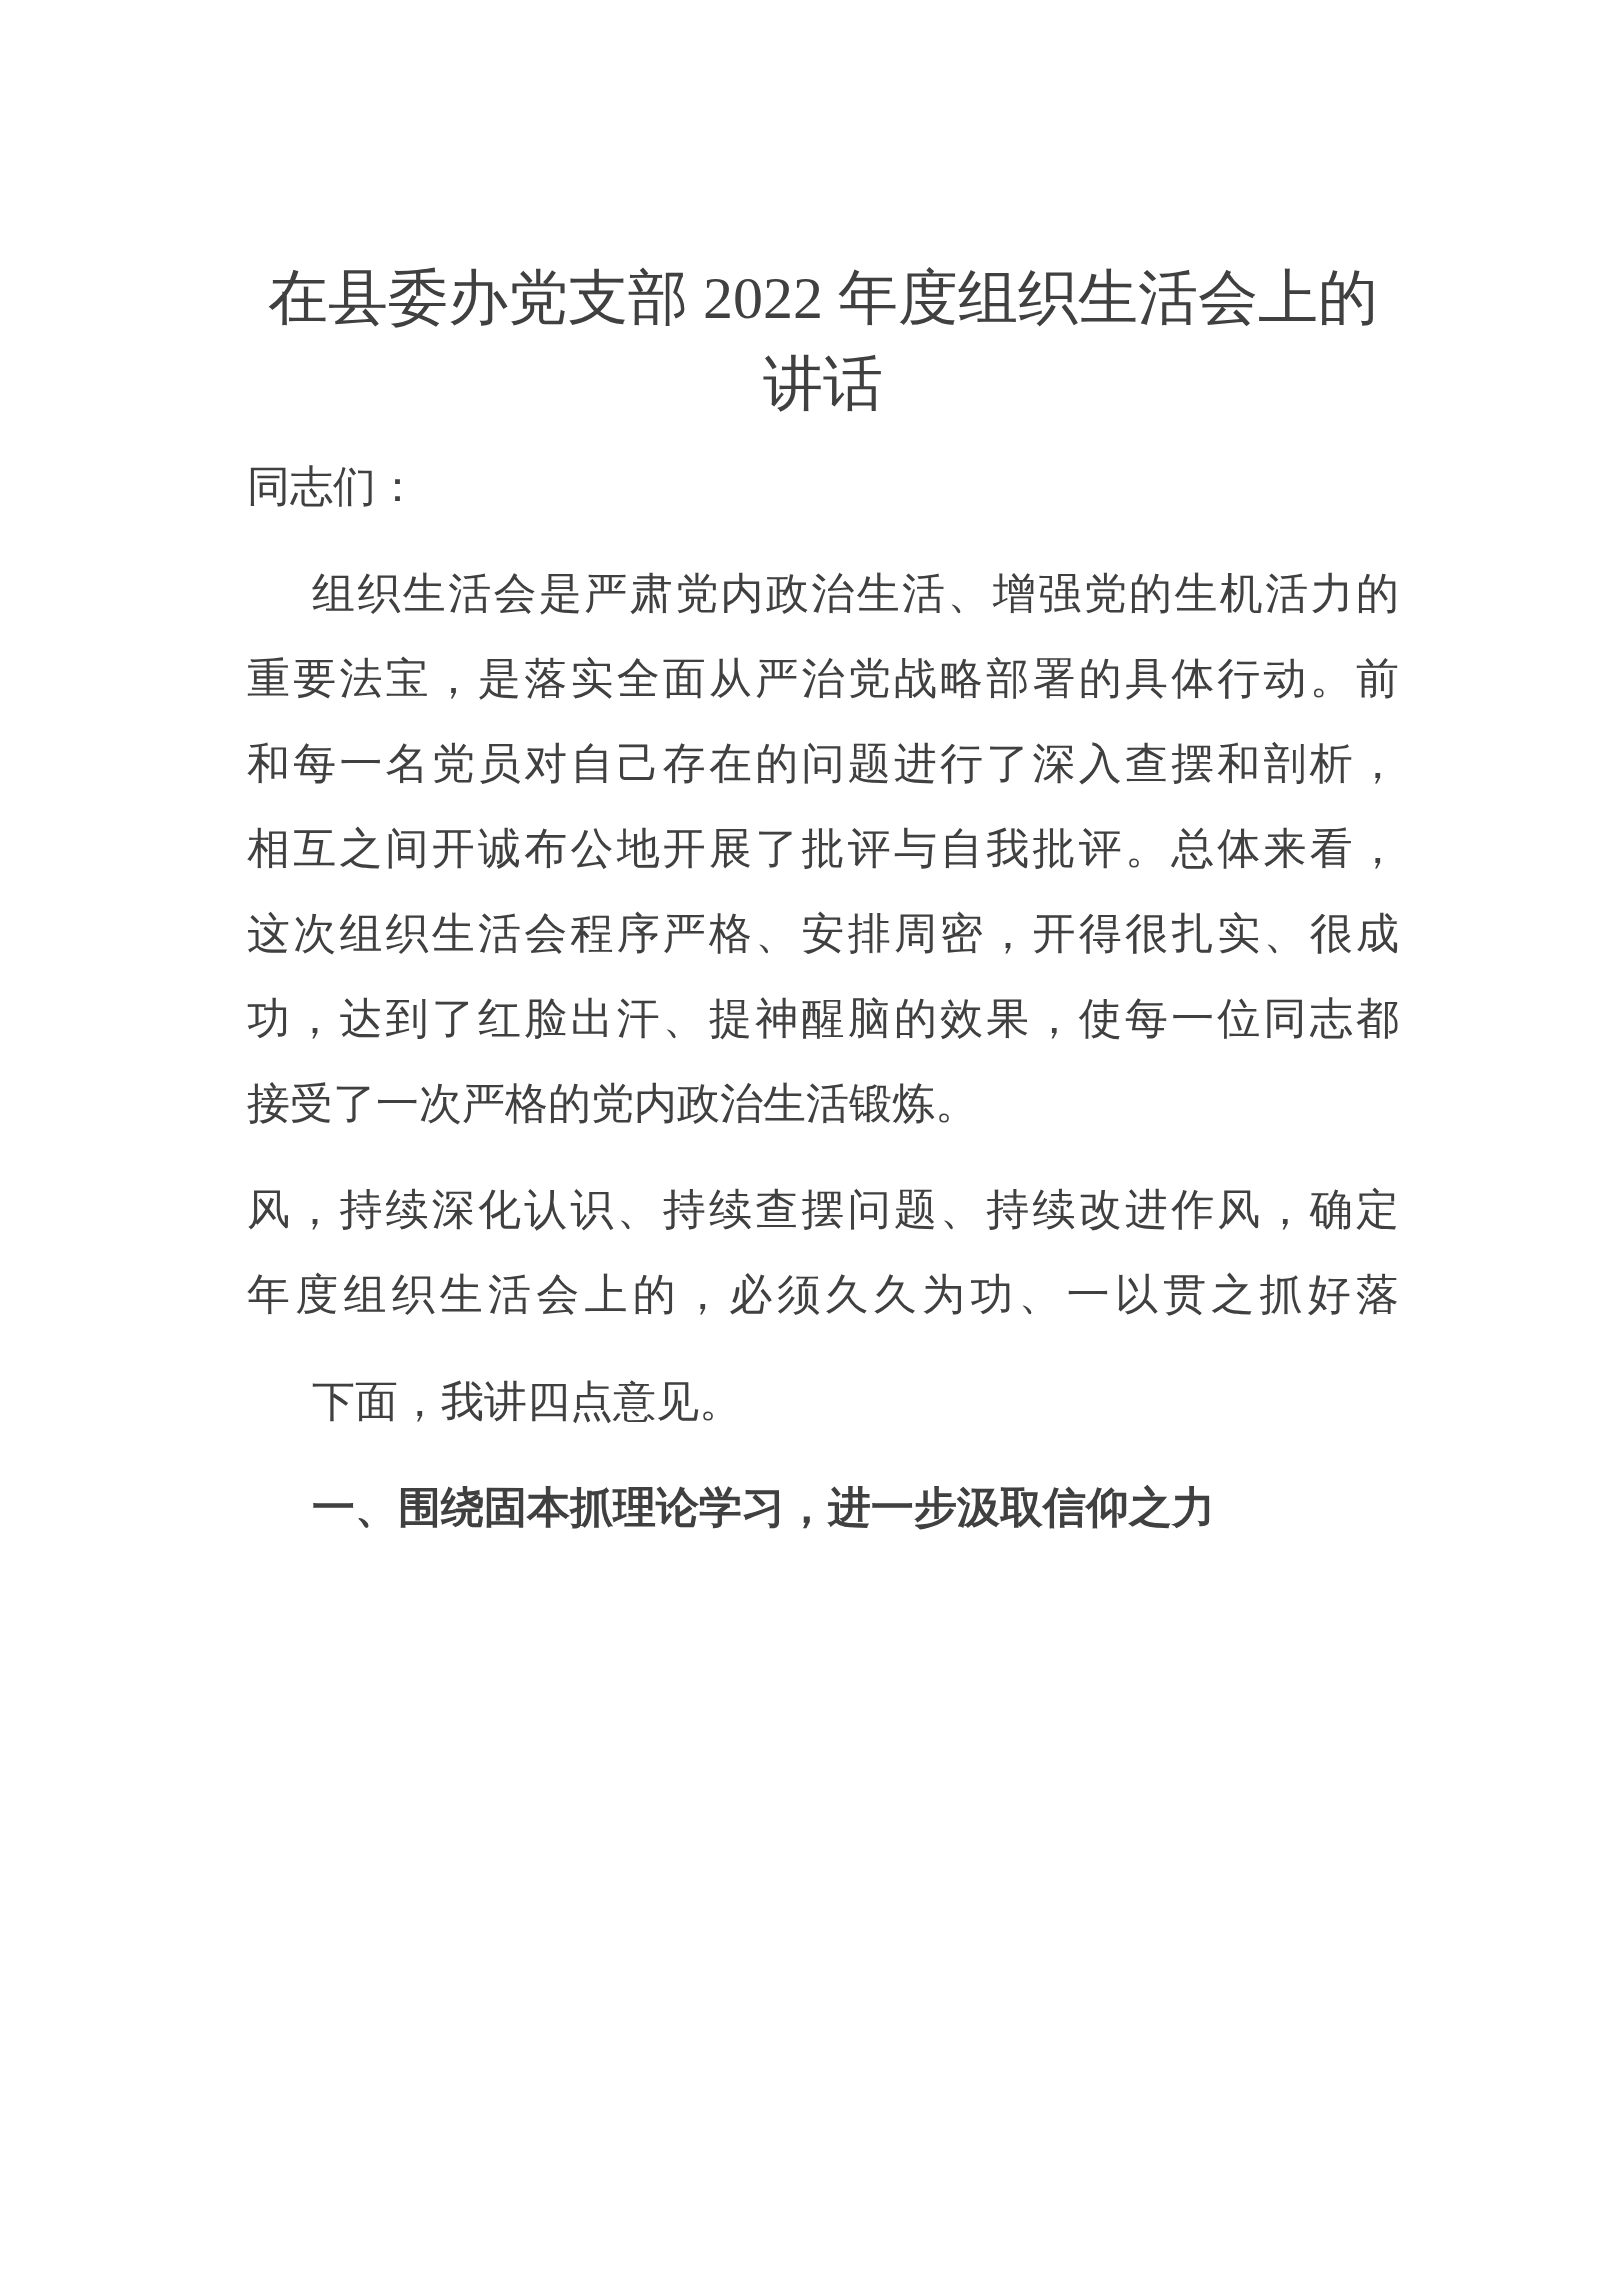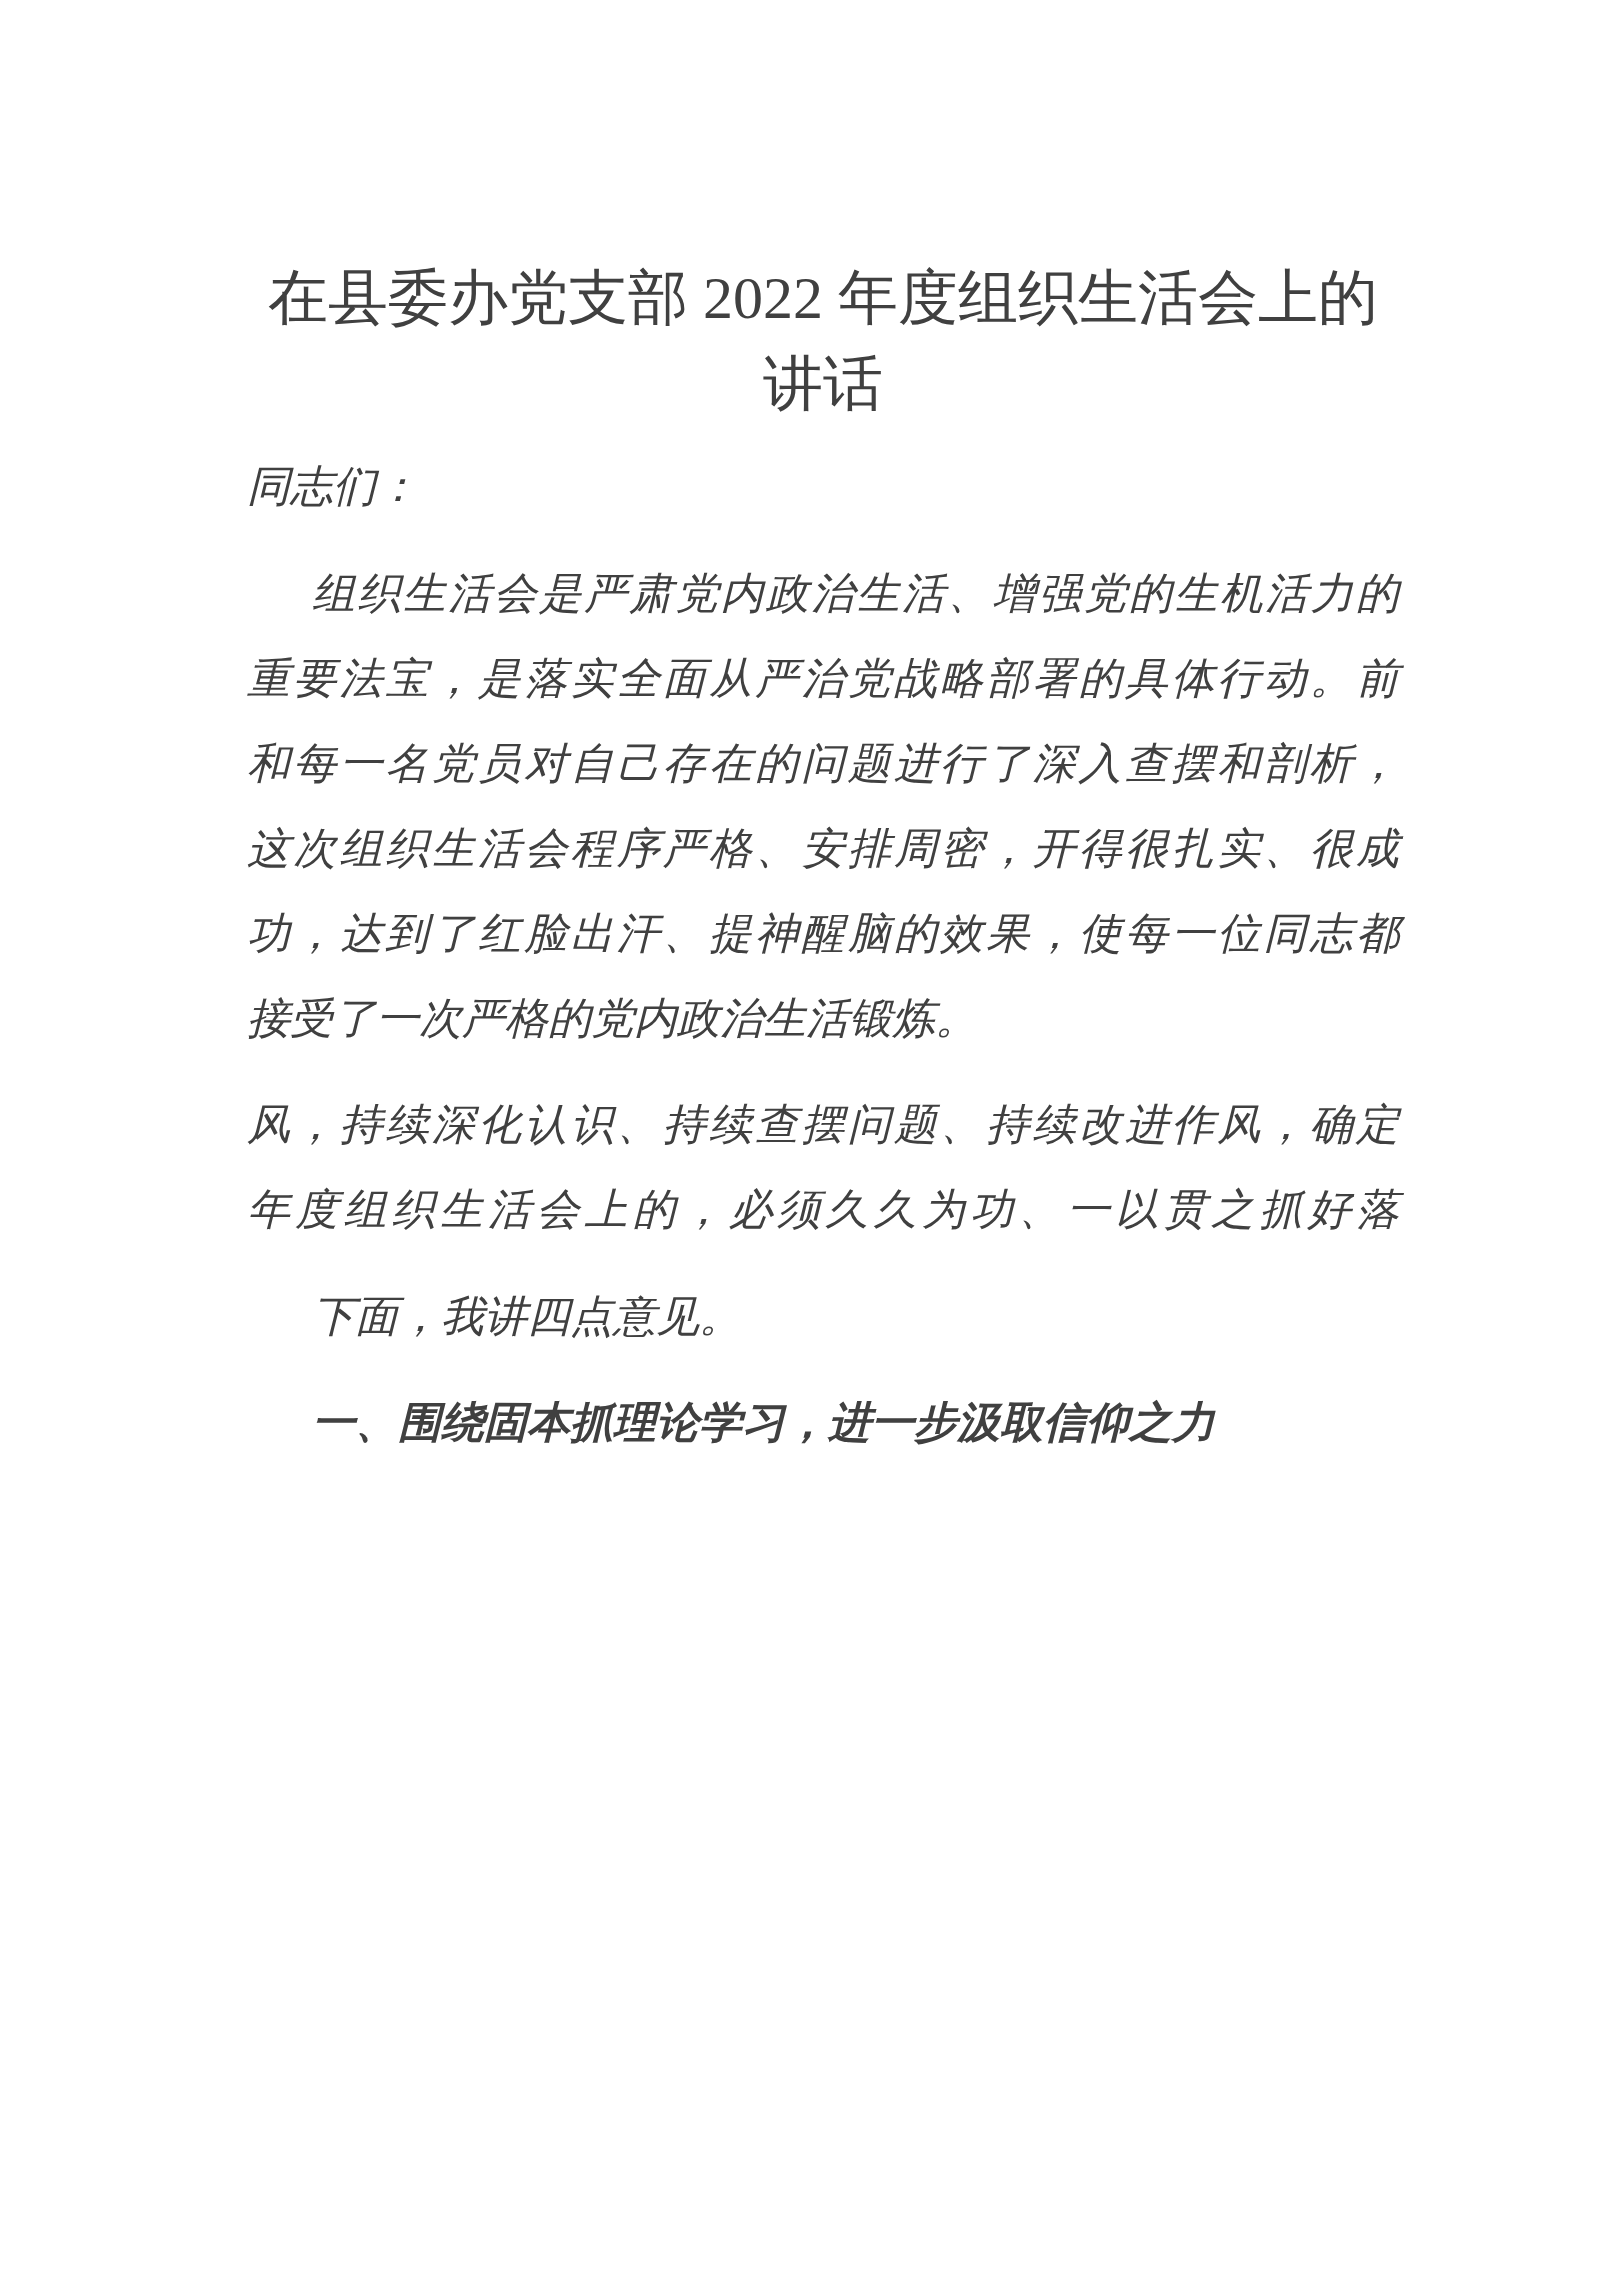--- a/index.html
+++ b/index.html
@@ -24,21 +24,20 @@
     font-size: 60px;
     line-height: 86px;
     text-align: center;
     color: #404040;
   }
   .body-text {
     margin-top: 17px;
   }
   .block {
     margin: 0 0 21.6px 0;
-    font-style: italic;
   }
   .line {
     font-size: 43px;
     height: 85px;
     line-height: 85px;
     color: #404040;
     text-align: justify;
     text-align-last: justify;
     overflow: visible;
   }
@@ -62,20 +61,21 @@
     <div class="title-line">讲话</div>
   </div>
   <div class="body-text" id="body-content">
       <div class="block salutation">
         <div class="line no-just">同志们：</div>
       </div>
       <div class="block paragraph">
         <div class="line indent">组织生活会是严肃党内政治生活、增强党的生机活力的</div>
         <div class="line">重要法宝，是落实全面从严治党战略部署的具体行动。前</div>
         <div class="line">和每一名党员对自己存在的问题进行了深入查摆和剖析，</div>
+        <div class="line">相互之间开诚布公地开展了批评与自我批评。总体来看，</div>
         <div class="line">这次组织生活会程序严格、安排周密，开得很扎实、很成</div>
         <div class="line">功，达到了红脸出汗、提神醒脑的效果，使每一位同志都</div>
         <div class="line no-just">接受了一次严格的党内政治生活锻炼。</div>
       </div>
       <div class="block paragraph">
         <div class="line">风，持续深化认识、持续查摆问题、持续改进作风，确定</div>
         <div class="line">年度组织生活会上的，必须久久为功、一以贯之抓好落</div>
       </div>
       <div class="block paragraph">
         <div class="line no-just indent">下面，我讲四点意见。</div>

